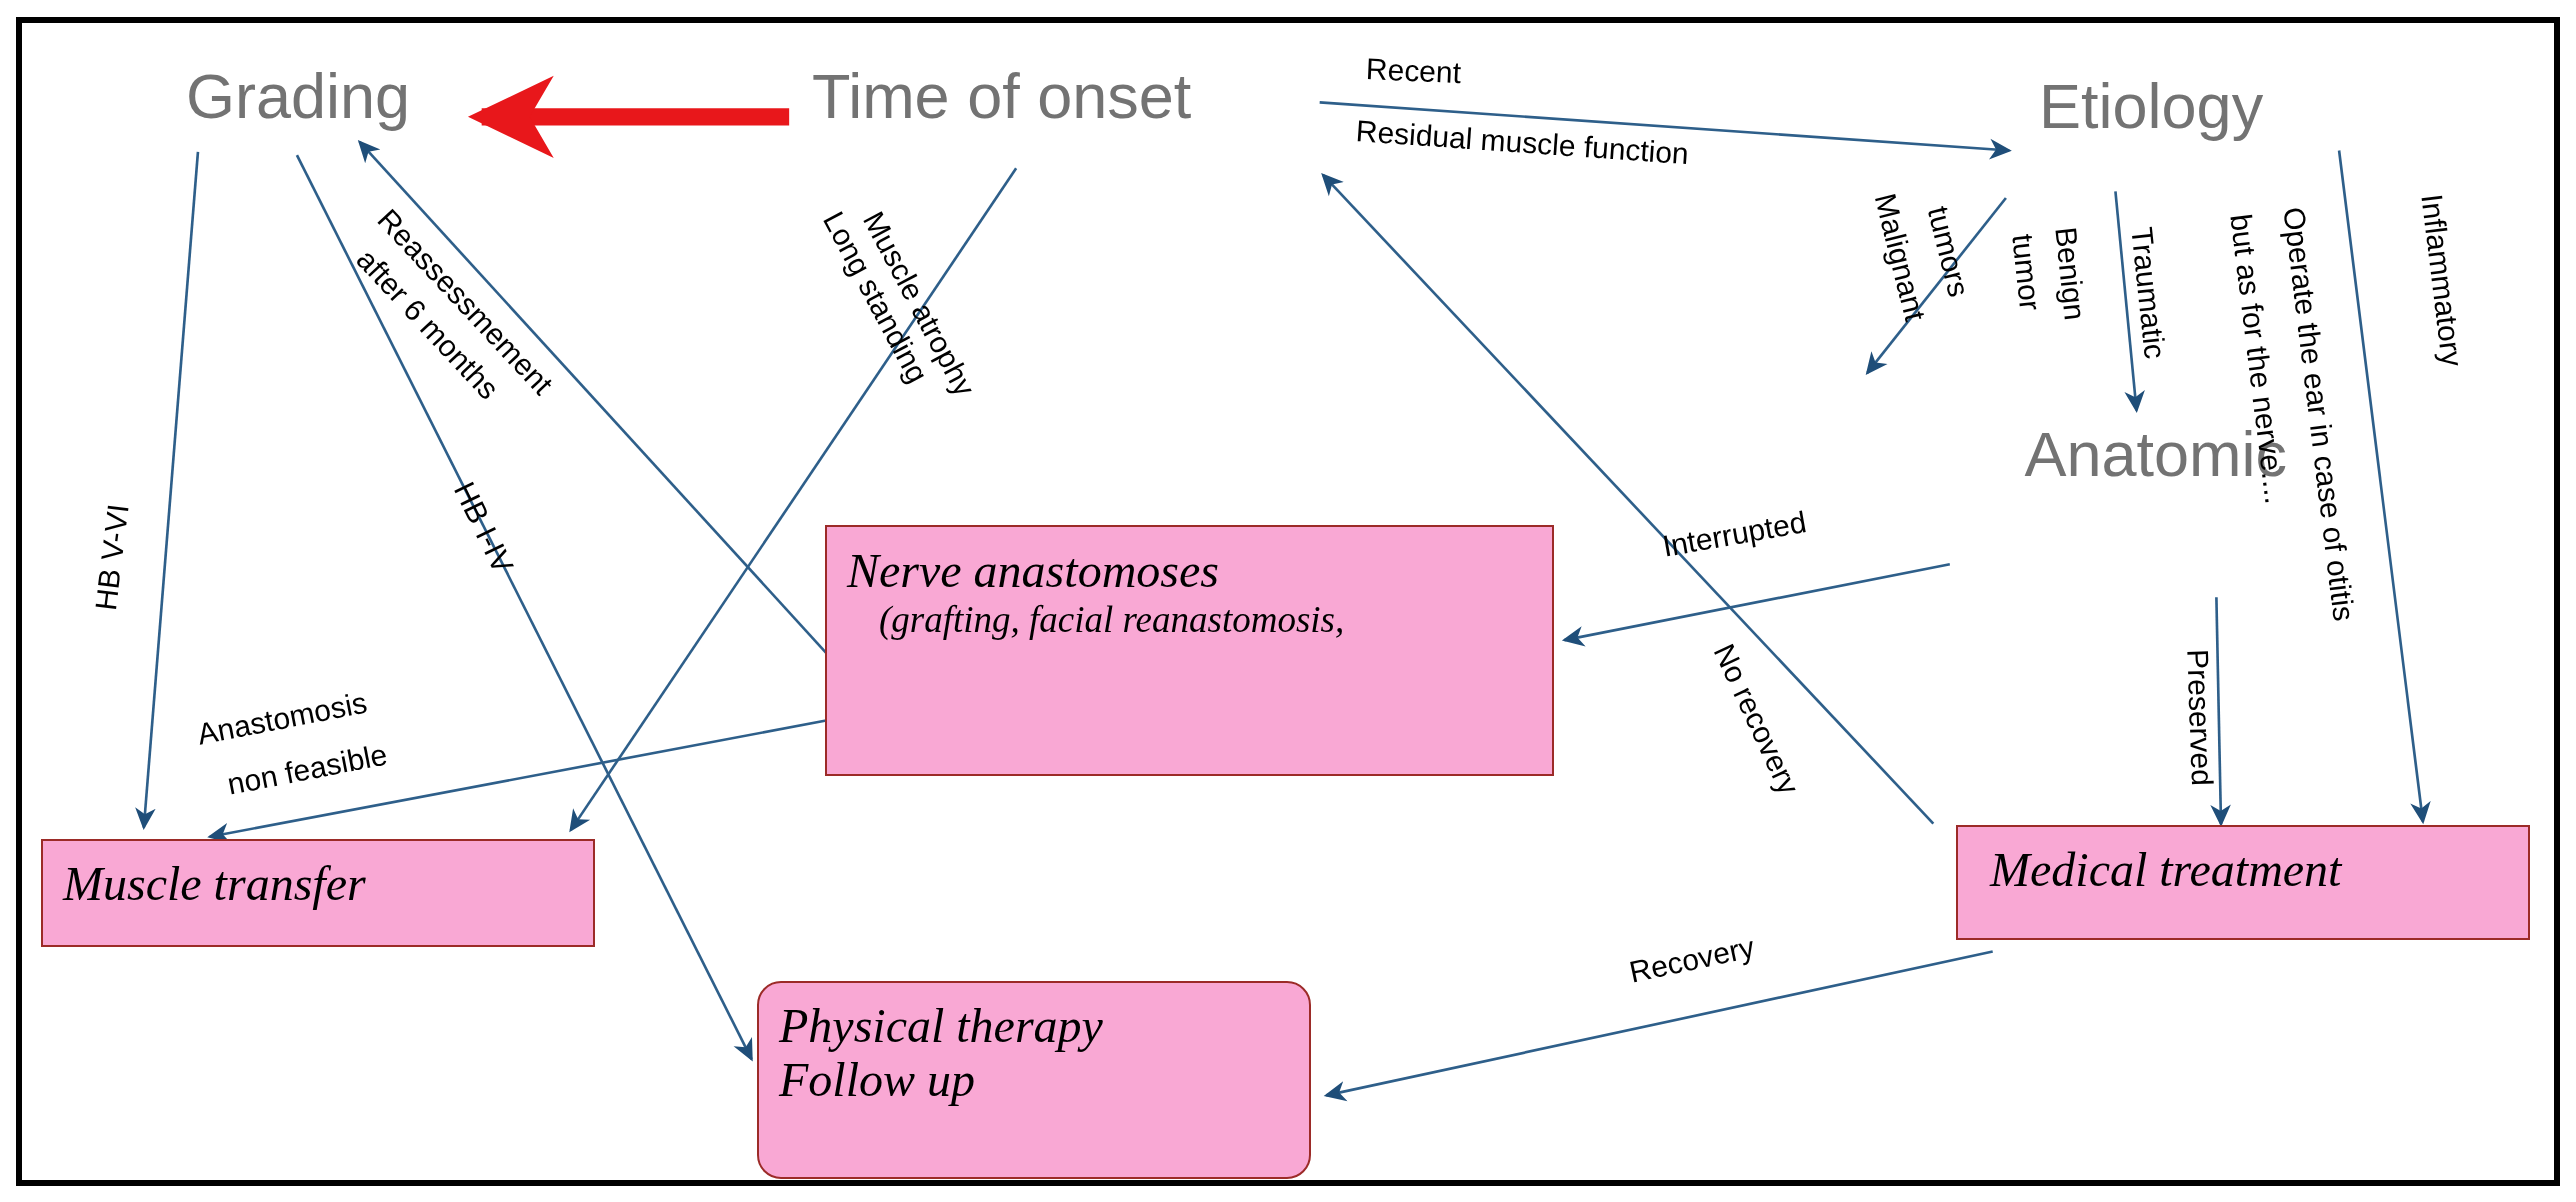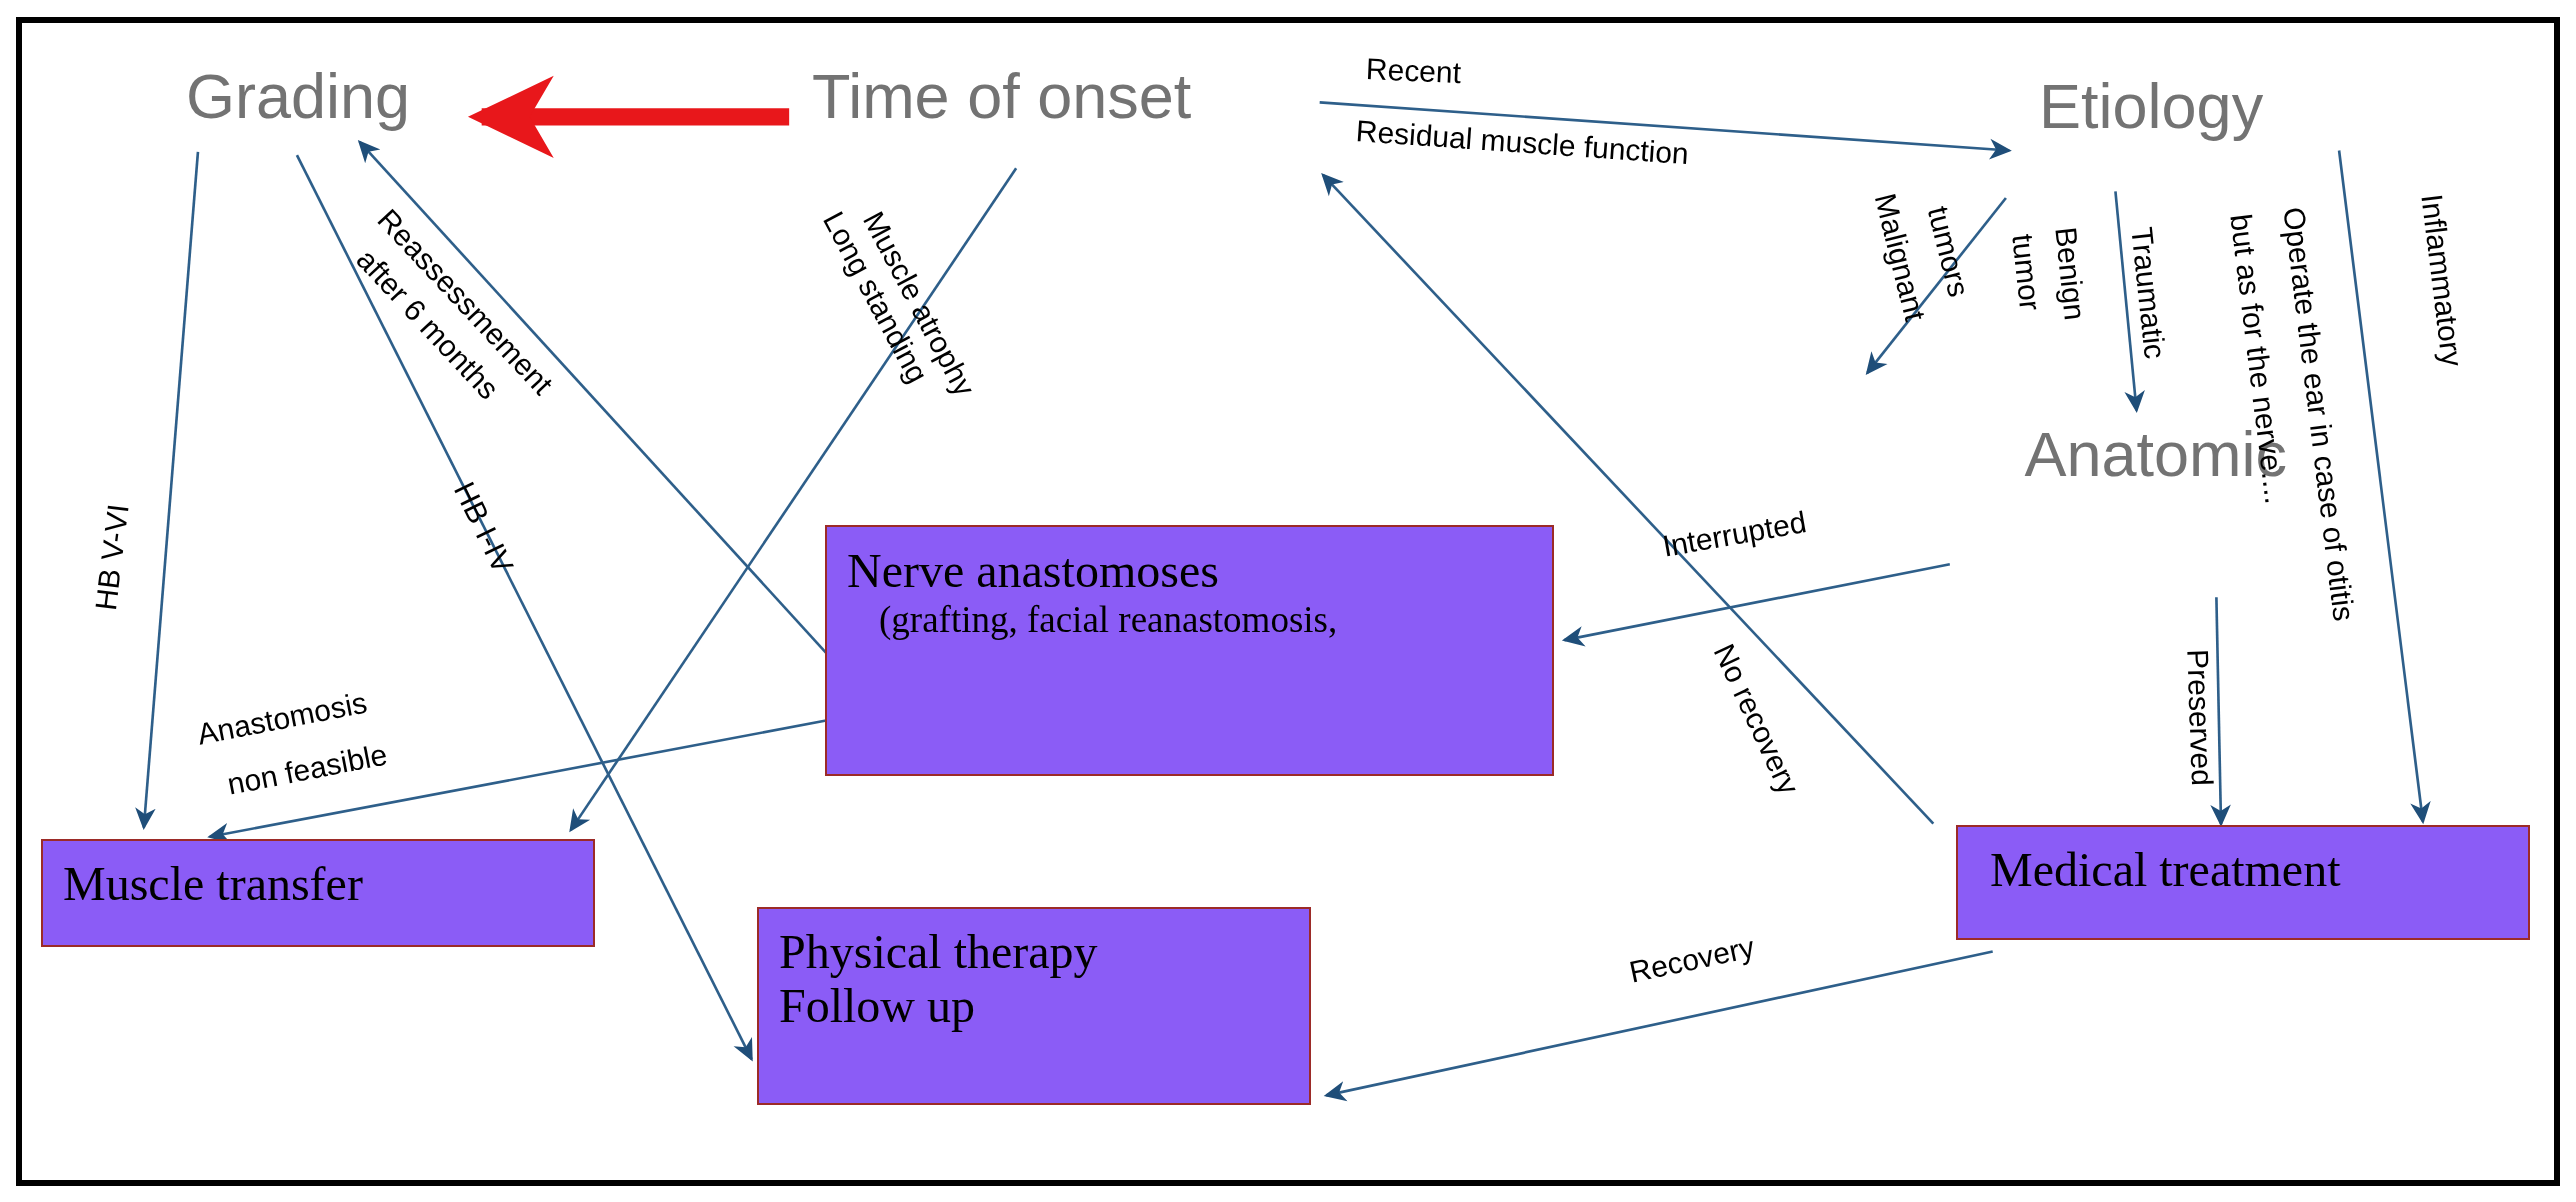--- a/index.html
+++ b/index.html
@@ -31,23 +31,24 @@
     white-space:nowrap;
     line-height:1.05;
   }
   .node.big{font-size:63px;}
   .node.two-line{white-space:normal;text-align:center;line-height:1.02;}
 
   
   .boxnode{
     position:absolute;
     border:2.6px solid #9c2b28;
-    background:#8b5cf6;
+    background:#f9a8d4;
     box-sizing:border-box;
     font-family:"Liberation Serif", serif;
+    font-style:italic;
     color:#000000;
   }
   .boxnode .t1{font-size:48px;line-height:1.12;display:block;}
   .boxnode .t2{font-size:37px;line-height:1.20;display:block;margin-left:32px;}
 
   
   .elabel{
     position:absolute;
     font-family:"Liberation Sans", sans-serif;
     font-size:30px;
@@ -118,21 +119,21 @@
 
   <div class="boxnode" style="left:825px;top:525px;width:729px;height:251px;padding:17px 20px;">
     <span class="t1">Nerve anastomoses</span>
     <span class="t2">(grafting, facial reanastomosis,</span>
   </div>
 
   <div class="boxnode" style="left:41px;top:839px;width:554px;height:108px;padding:16px 20px;">
     <span class="t1">Muscle transfer</span>
   </div>
 
-  <div class="boxnode" style="left:757px;top:907px;width:554px;height:198px;padding:16px 20px;">
+  <div class="boxnode" style="left:757px;top:981px;width:554px;height:198px;padding:16px 20px;border-radius:24px;">
     <span class="t1">Physical therapy</span>
     <span class="t1">Follow up</span>
   </div>
 
   <div class="boxnode" style="left:1956px;top:825px;width:574px;height:115px;padding:16px 32px;">
     <span class="t1">Medical treatment</span>
   </div>
 
   <div class="elabel" style="left:1366px;top:53px;transform:rotate(2.5deg);">Recent</div>
 

